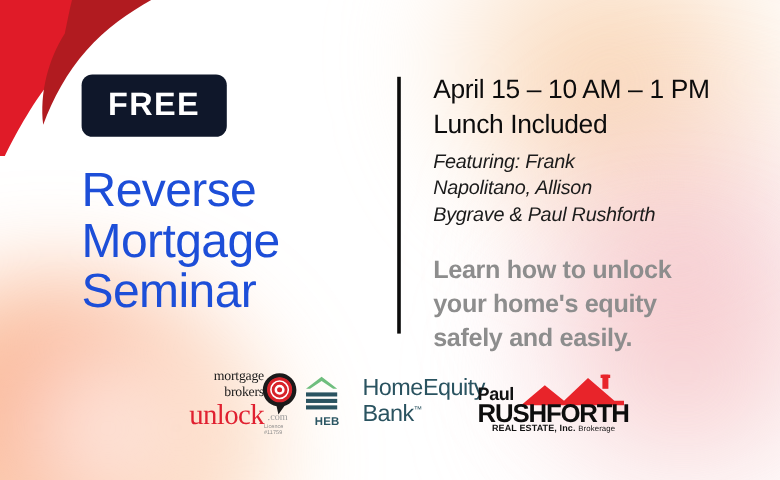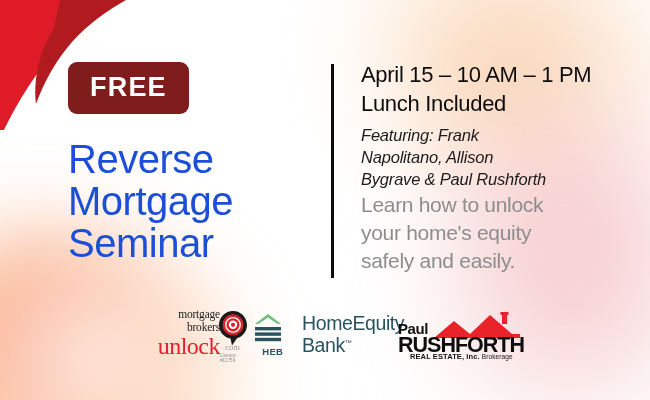--- a/index.html
+++ b/index.html
@@ -74,21 +74,21 @@
 
   
   .left-col {
     position: absolute;
     left: 68px;
     top: 62px;
     width: 250px;
   }
   .free-badge {
     display: inline-block;
-    background: #7f1d1d;
+    background: #0f172a;
     color: #ffffff;
     font-size: 27px;
     font-weight: bold;
     letter-spacing: 1.2px;
     padding: 12px 22px 13px 22px;
     border-radius: 9px;
     line-height: 1;
   }
   .title {
     margin-top: 24px;
@@ -129,23 +129,24 @@
     margin-top: 5px;
     color: #1b1b1b;
     font-size: 16.5px;
     font-style: italic;
     font-weight: 400;
     line-height: 1.36;
     letter-spacing: -0.2px;
     white-space: pre-line;
   }
   .tagline {
+    margin-top: 21px;
     color: #8d8d8d;
     font-size: 21px;
-    font-weight: 400;
+    font-weight: 700;
     line-height: 1.33;
     letter-spacing: -0.3px;
     white-space: pre-line;
   }
 
   
   .logo-row {
     position: absolute;
     left: 140px;
     top: 306px;

